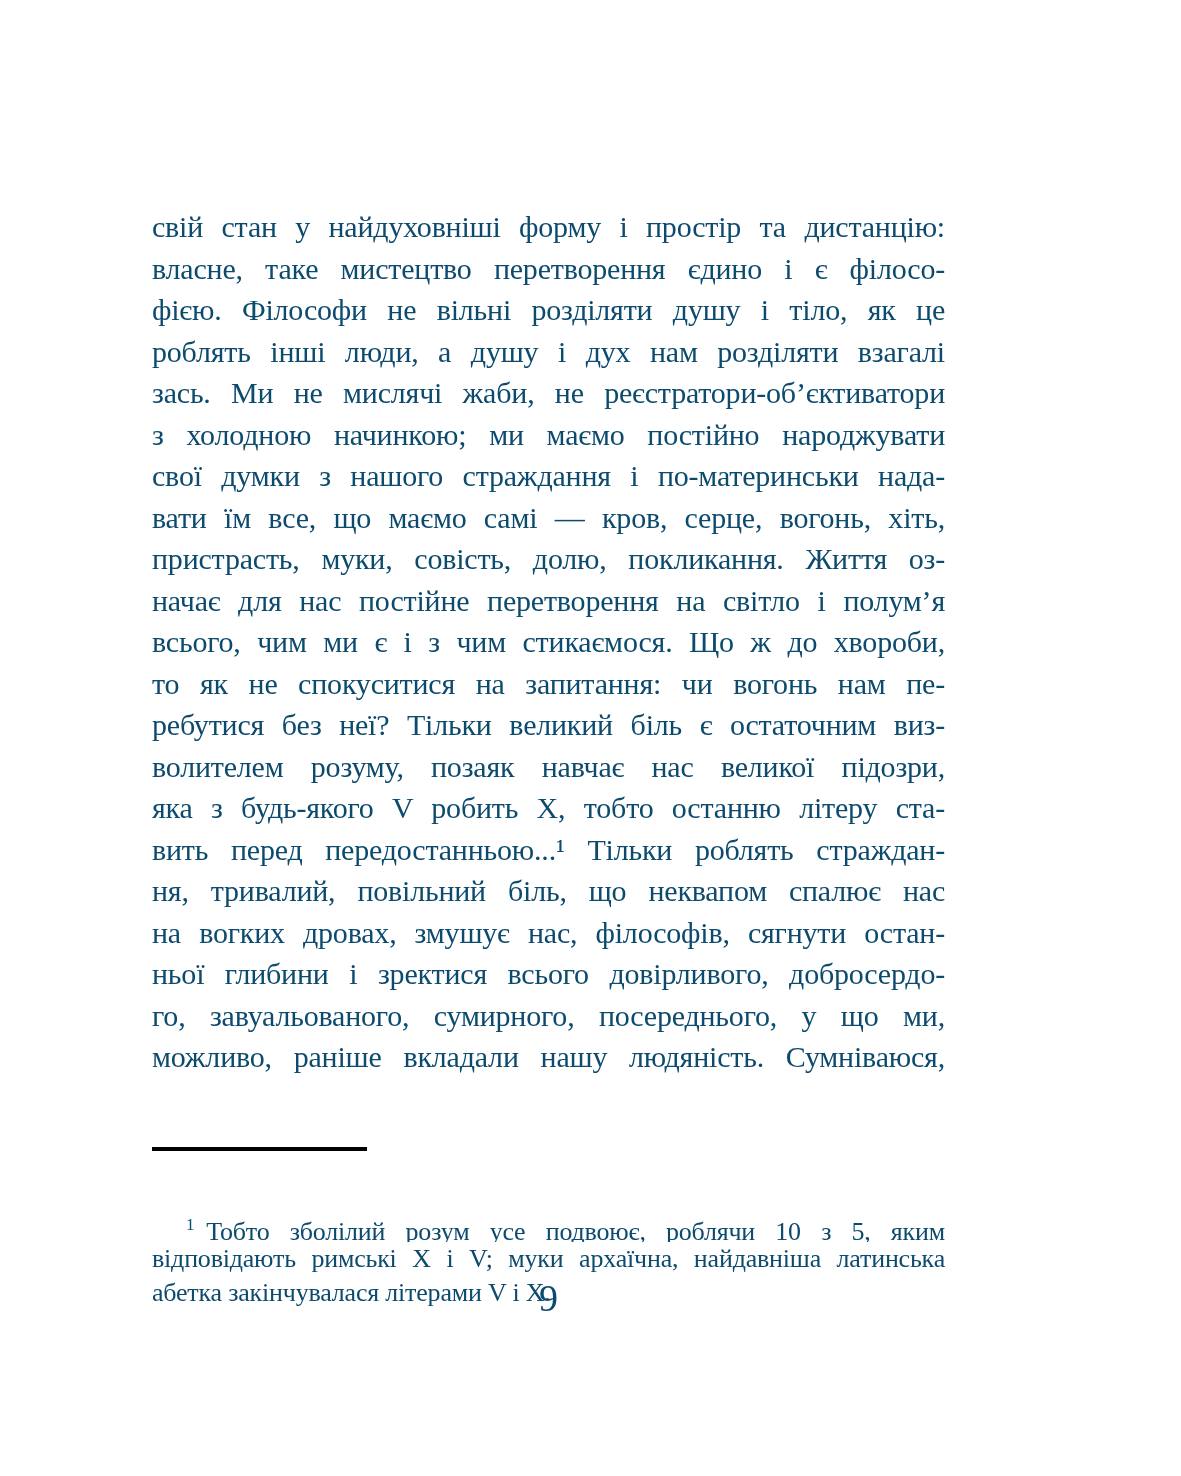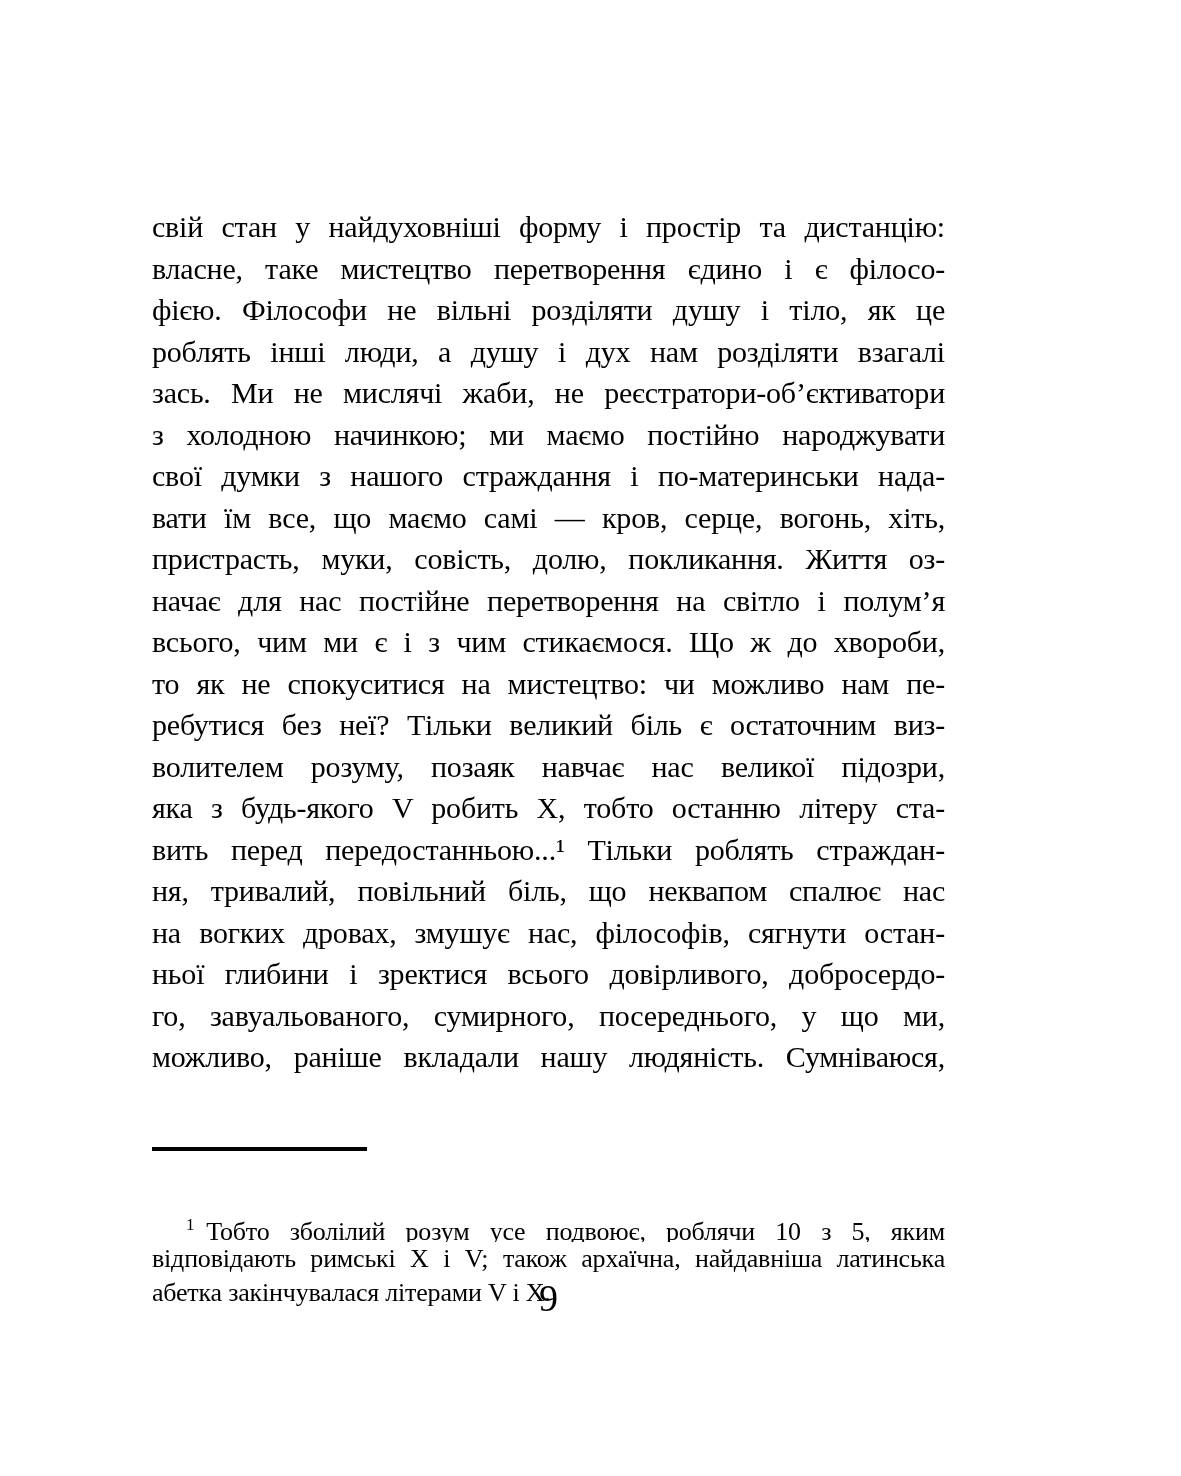--- a/index.html
+++ b/index.html
@@ -5,21 +5,21 @@
   html, body {
     margin: 0;
     padding: 0;
     background: #ffffff;
   }
   .page {
     position: relative;
     width: 1133px;
     height: 1476px;
     background: #ffffff;
-    color: #000000;
+    color: #0c4a6e;
     font-family: "Liberation Serif", "DejaVu Serif", serif;
     overflow: hidden;
   }
   .body-text {
     position: absolute;
     left: 152px;
     top: 206px;
     width: 793px;
     font-size: 30px;
     line-height: 41.5px;
@@ -88,35 +88,35 @@
     <div class="body-line">власне, таке мистецтво перетворення єдино і є філосо-</div>
     <div class="body-line">фією. Філософи не вільні розділяти душу і тіло, як це</div>
     <div class="body-line">роблять інші люди, а душу і дух нам розділяти взагалі</div>
     <div class="body-line">зась. Ми не мислячі жаби, не реєстратори-об’єктиватори</div>
     <div class="body-line">з холодною начинкою; ми маємо постійно народжувати</div>
     <div class="body-line">свої думки з нашого страждання і по-материнськи нада-</div>
     <div class="body-line">вати їм все, що маємо самі — кров, серце, вогонь, хіть,</div>
     <div class="body-line">пристрасть, муки, совість, долю, покликання. Життя оз-</div>
     <div class="body-line">начає для нас постійне перетворення на світло і полум’я</div>
     <div class="body-line">всього, чим ми є і з чим стикаємося. Що ж до хвороби,</div>
-    <div class="body-line">то як не спокуситися на мистецтво: чи можливо нам пе-</div>
+    <div class="body-line">то як не спокуситися на запитання: чи вогонь нам пе-</div>
     <div class="body-line">ребутися без неї? Тільки великий біль є остаточним виз-</div>
     <div class="body-line">волителем розуму, позаяк навчає нас великої підозри,</div>
     <div class="body-line">яка з будь-якого V робить X, тобто останню літеру ста-</div>
     <div class="body-line">вить перед передостанньою...¹ Тільки роблять страждан-</div>
     <div class="body-line">ня, тривалий, повільний біль, що неквапом спалює нас</div>
     <div class="body-line">на вогких дровах, змушує нас, філософів, сягнути остан-</div>
     <div class="body-line">ньої глибини і зректися всього довірливого, добросердо-</div>
     <div class="body-line">го, завуальованого, сумирного, посереднього, у що ми,</div>
     <div class="body-line">можливо, раніше вкладали нашу людяність. Сумніваюся,</div>
   </div>
 
   <div class="footnote-rule"></div>
 
   <div class="footnote">
     <div class="fn-line fn-first"><span class="fn-marker">1</span><span>Тобто зболілий розум усе подвоює, роблячи 10 з 5, яким</span></div>
-    <div class="fn-line">відповідають римські X і V; також архаїчна, найдавніша латинська</div>
+    <div class="fn-line">відповідають римські X і V; муки архаїчна, найдавніша латинська</div>
     <div class="fn-line fn-last">абетка закінчувалася літерами V і X.</div>
   </div>
 
   <div class="page-number">9</div>
 
 </div>
 
 </body></html>

